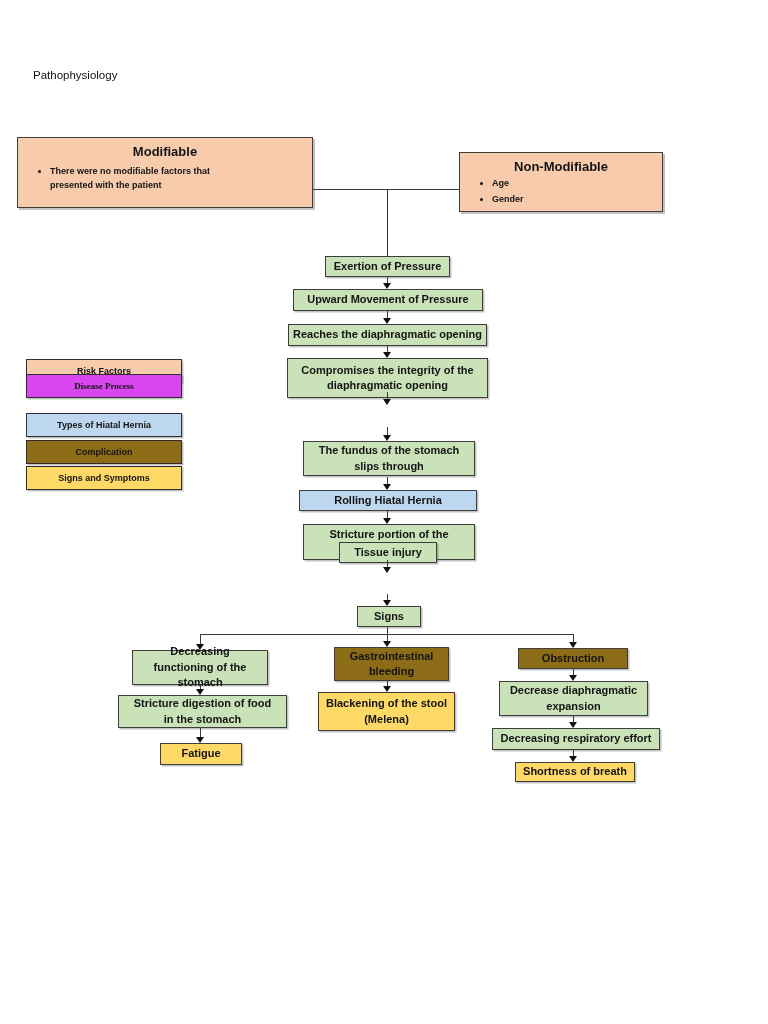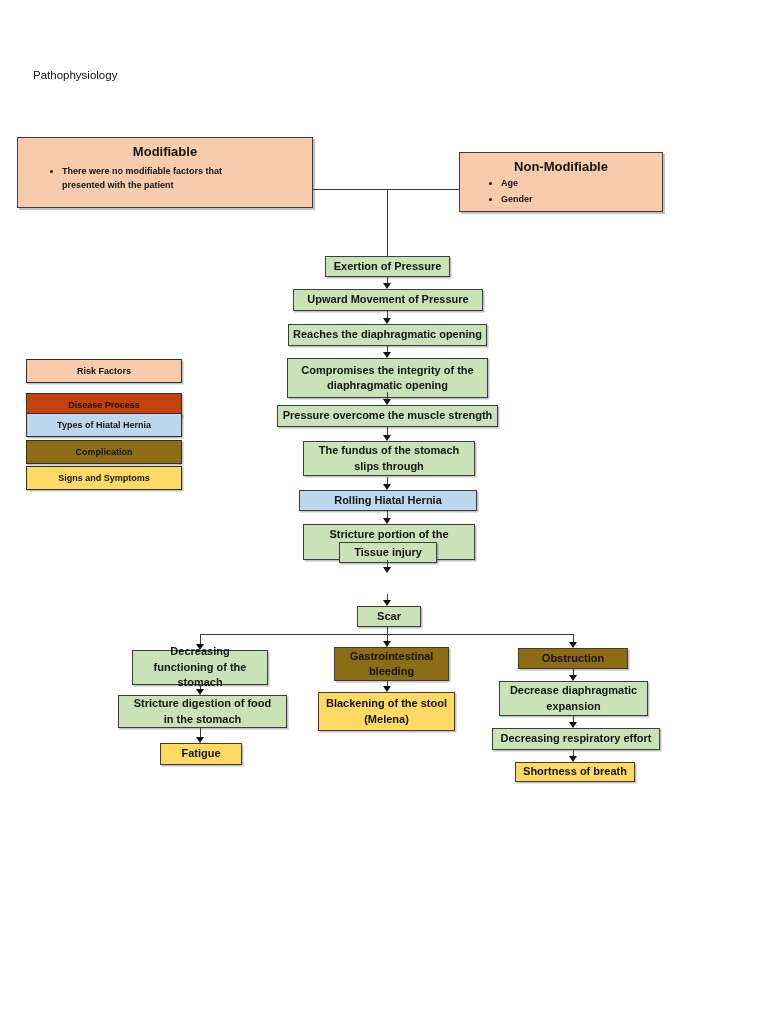--- a/index.html
+++ b/index.html
@@ -21,23 +21,23 @@
     color:#141414; padding:1px 3px;
     box-shadow:1.5px 1.5px 0 rgba(80,80,80,0.35);
   }
   .risk-box {
     position:absolute; box-sizing:border-box;
     border:1.6px solid #3d3d3d;
     box-shadow:2px 2px 0 rgba(80,80,80,0.35);
     font-size:9px; font-weight:600; color:#141414;
   }
   .risk-title { text-align:center; margin-top:6px; font-size:13px; font-weight:600; }
-  .risk-bullets { margin:6px 0 0 0; padding-left:44px; list-style:disc; }
+  .risk-bullets { margin:6px 0 0 0; padding-left:32px; list-style:disc; }
   .risk-bullets li { margin:0 0 2px 0; line-height:1.5; text-align:left; }
-  .risk-bullets.narrow { padding-left:41px; }
+  .risk-bullets.narrow { padding-left:32px; }
   .risk-bullets li.wrap { max-width:190px; }
   .legend-item {
     position:absolute; left:26px; width:156px; height:24px; box-sizing:border-box;
     border:1.5px solid #2e2e2e;
     display:flex; align-items:center; justify-content:center;
     font-size:9px; font-weight:600; color:#141414;
     box-shadow:1.5px 1.5px 0 rgba(80,80,80,0.35);
   }
   .vline { position:absolute; width:1px; background:#3a3a3a; }
   .hline { position:absolute; height:1px; background:#3a3a3a; }
@@ -66,35 +66,34 @@
     <ul class="risk-bullets narrow" style="margin-top:3px;">
       <li>Age</li>
       <li>Gender</li>
     </ul>
   </div>
 
   <div class="hline" style="left:313px;top:189px;width:146px;"></div>
   <div class="vline" style="left:387px;top:189px;height:67px;"></div>
 
   <div class="legend-item" style="top: 359px; background-color: rgb(248, 203, 173);">Risk Factors</div>
-  <div class="legend-item" style="top: 393px; background-color: #c2410c;">Disease Process</div>
+  <div class="legend-item" style="top: 374px; background-color: #d946ef; font-family: Liberation Serif, serif;">Disease Process</div>
   <div class="legend-item" style="top: 413px; background-color: rgb(189, 215, 238);">Types of Hiatal Hernia</div>
   <div class="legend-item" style="top: 440px; background-color: rgb(140, 108, 22); text-align: right;">Complication</div>
   <div class="legend-item" style="top: 466px; background-color: rgb(255, 217, 102);">Signs and Symptoms</div>
 
   <div class="node" style="left: 325px; top: 256px; width: 125px; height: 21px; background-color: rgb(201, 226, 184);">Exertion of Pressure</div>
   <div class="node" style="left: 293px; top: 289px; width: 190px; height: 22px; background-color: rgb(201, 226, 184);">Upward Movement of Pressure</div>
   <div class="node" style="left: 288px; top: 324px; width: 199px; height: 22px; background-color: rgb(201, 226, 184);">Reaches the diaphragmatic opening</div>
   <div class="node" style="left: 287px; top: 358px; width: 201px; height: 40px; background-color: rgb(201, 226, 184);">Compromises the integrity of the diaphragmatic opening</div>
-  <div class="node" style="left: 277px; top: 405px; width: 221px; height: 22px; background-color: rgb(201, 226, 184);">Pressure overcome the muscle strength</div>
   <div class="node" style="left: 303px; top: 441px; width: 172px; height: 35px; padding: 1px 14px; background-color: rgb(201, 226, 184);">The fundus of the stomach slips through</div>
   <div class="node" style="left: 299px; top: 490px; width: 178px; height: 21px; background-color: rgb(189, 215, 238);">Rolling Hiatal Hernia</div>
   <div class="node" style="left: 303px; top: 524px; width: 172px; height: 36px; padding: 1px 20px; background-color: rgb(201, 226, 184);">Stricture portion of the stomach</div>
   <div class="node" style="left: 339px; top: 542px; width: 98px; height: 21px; background-color: rgb(201, 226, 184);">Tissue injury</div>
-  <div class="node" style="left: 357px; top: 606px; width: 64px; height: 21px; background-color: rgb(201, 226, 184);">Scar</div>
+  <div class="node" style="left: 357px; top: 606px; width: 64px; height: 21px; background-color: rgb(201, 226, 184);">Signs</div>
 
   <div class="vline" style="left:387px;top:277px;height:6px;"></div>
   <div class="arr" style="left:383px;top:283px;"></div>
   <div class="vline" style="left:387px;top:311px;height:7px;"></div>
   <div class="arr" style="left:383px;top:318px;"></div>
   <div class="vline" style="left:387px;top:346px;height:6px;"></div>
   <div class="arr" style="left:383px;top:352px;"></div>
   <div class="vline" style="left:387px;top:392px;height:7px;"></div>
   <div class="arr" style="left:383px;top:399px;"></div>
   <div class="vline" style="left:387px;top:427px;height:8px;"></div>

